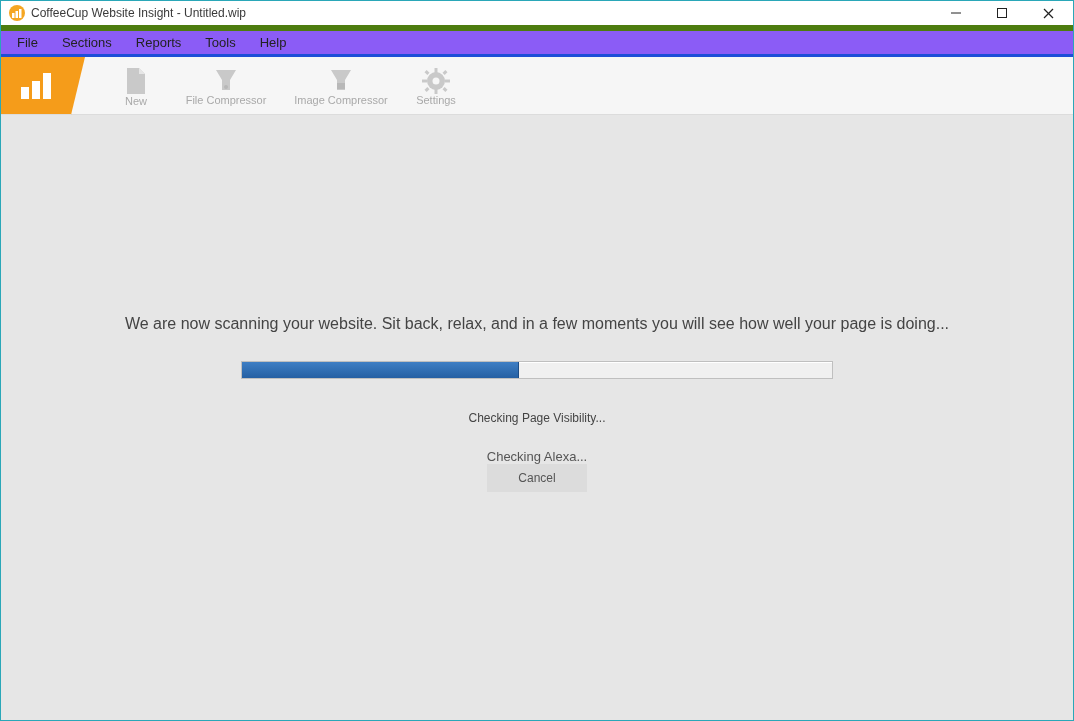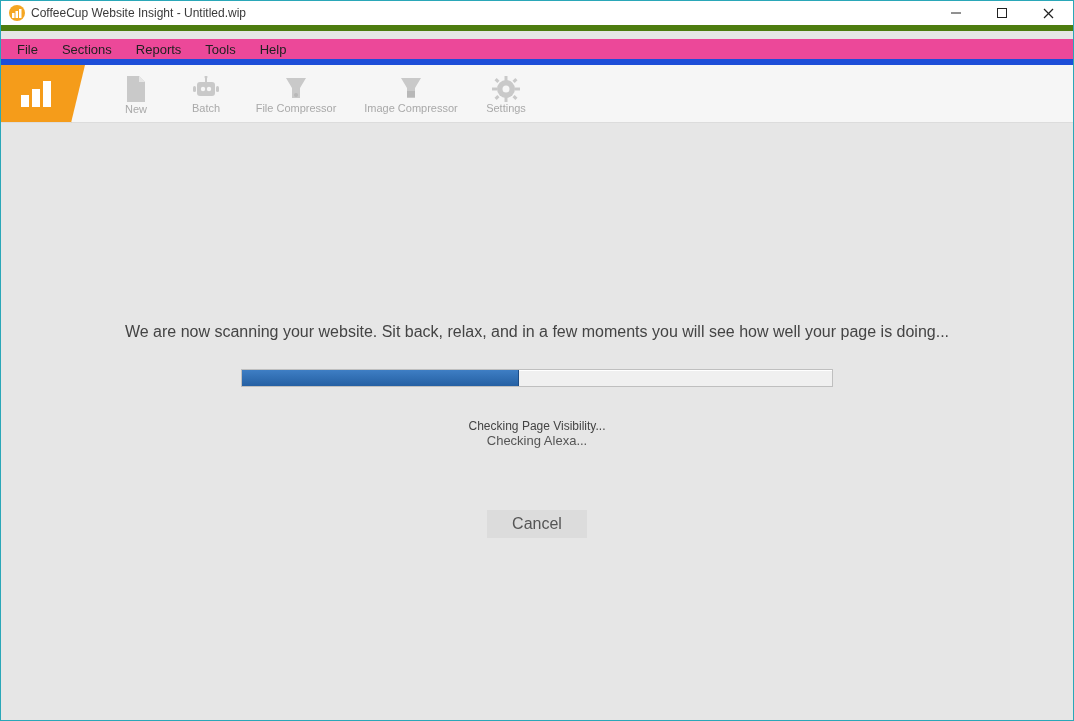--- a/index.html
+++ b/index.html
@@ -40,26 +40,25 @@
   .win-controls { display: flex; }
   .win-btn {
     width: 46px; height: 30px;
     display: flex; align-items: center; justify-content: center;
     color: #222;
   }
   .win-btn svg { display:block; }
   
   .menubar {
     height: 26px;
-    background: #ec4899;
+    background: #8b5cf6;
     display: flex;
     align-items: center;
     padding: 0 4px;
-    border-bottom: 6px solid #1d4ed8;
-    margin-top: 8px;
+    border-bottom: 3px solid #1d4ed8;
   }
   .menu-item {
     padding: 4px 12px;
     color: #222;
     font-size: 13px;
   }
   
   .toolbar {
     height: 58px;
     background: #f6f6f6;
@@ -137,32 +136,32 @@
     background: linear-gradient(to bottom, #3e7ec4 0%, #2560a3 100%);
     border-right:1px solid #1d4d86;
   }
   .phase-text {
     margin-top: 32px;
     color: #444;
     font-size: 12px;
     text-align:left;
   }
   .sub-text {
+    margin-top: 24px;
     color: #555;
     font-size: 13px;
     text-align:center;
   }
   .cancel-btn {
-    margin-top: 62px;
     width: 100px;
     height: 28px;
     background: #dcdcdc;
     border: none;
     color: #555;
-    font-size: 16px;
+    font-size: 12px;
     font-family: inherit;
     display:flex;
     align-items:center;
     justify-content:center;
   }
 </style>
 </head>
 <body>
 
 <div class="titlebar">
@@ -212,34 +211,20 @@
   </div>
   <div class="tool-buttons">
     <div class="tool-btn">
       <span>
         <svg width="26" height="28" viewBox="0 0 26 28">
             <path d="M4 1 h12 l6 6 v20 h-18 z" fill="#c9c9c9"></path>
             <path d="M16 1 v6 h6 z" fill="#e6e6e6"></path>
           </svg>
       </span>
       <span class="lbl">New</span>
-    </div>
-    <div class="tool-btn">
-      <span>
-        <svg width="30" height="26" viewBox="0 0 30 26">
-          <rect x="6" y="6" width="18" height="14" rx="3" fill="#c9c9c9"></rect>
-          <circle cx="12" cy="13" r="2.2" fill="#f6f6f6"></circle>
-          <circle cx="18" cy="13" r="2.2" fill="#f6f6f6"></circle>
-          <line x1="15" y1="6" x2="15" y2="1" stroke="#c9c9c9" stroke-width="2"></line>
-          <circle cx="15" cy="1" r="1.5" fill="#c9c9c9"></circle>
-          <rect x="2" y="10" width="3" height="6" rx="1.5" fill="#c9c9c9"></rect>
-          <rect x="25" y="10" width="3" height="6" rx="1.5" fill="#c9c9c9"></rect>
-        </svg>
-      </span>
-      <span class="lbl">Batch</span>
     </div>
     <div class="tool-btn wide">
       <span>
         <svg width="28" height="26" viewBox="0 0 28 26">
           <path d="M4 2 h20 l-6 10 v10 h-8 v-10 z" fill="#c9c9c9"></path>
           <circle cx="14" cy="19" r="2" fill="#b8b8b8"></circle>
         </svg>
       </span>
       <span class="lbl">File Compressor</span>
     </div>

